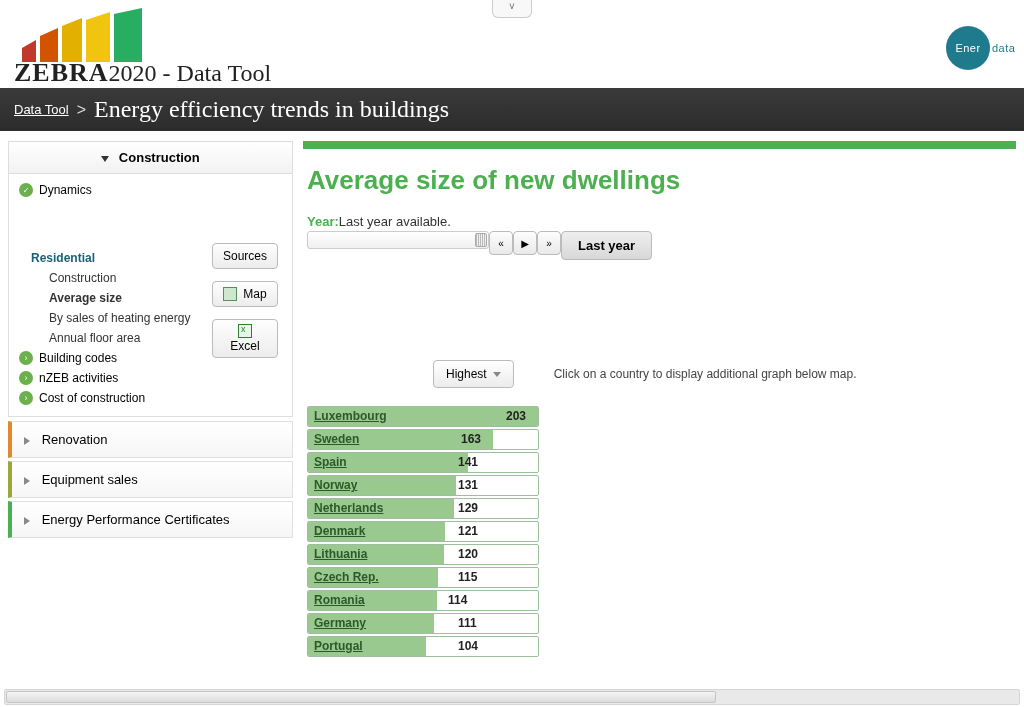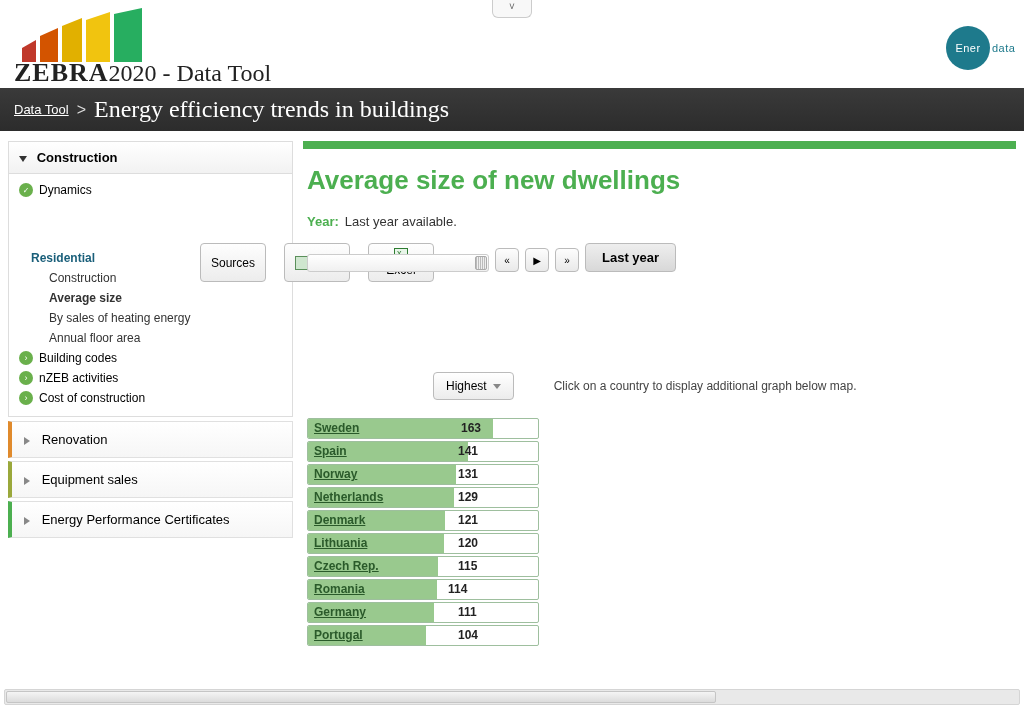--- a/index.html
+++ b/index.html
@@ -42,21 +42,21 @@
     background: linear-gradient(#3a3a3a,#2c2c2c);
     color:#fff; padding:8px 14px;
     display:flex; align-items:center; gap:8px;
   }
   .bc-link { color:#fff; text-decoration:underline; font-size:13px; cursor:pointer; }
   .bc-sep { font-size:16px; color:#ddd; }
   .bc-title { font-size:24px; font-weight:normal; font-family:Georgia,serif; }
   .main { display:flex; align-items:flex-start; padding:10px 8px 0 8px; gap:10px; position:relative; }
   
   .sidebar { width: 285px; }
-  .panel { border:1px solid #ddd; background:#fff; margin-bottom:4px; }
+  .panel { border:1px solid #ddd; background:#fff; margin-bottom:4px;text-align:center; }
   .panel-header {
     background: linear-gradient(#fff,#f2f2f2);
     padding:8px 10px; font-weight:bold; font-size:13px;
     border-bottom:1px solid #ddd; cursor:pointer;
   }
   .panel-header .caret { display:inline-block; width:0;height:0;
     border-left:4px solid transparent;border-right:4px solid transparent;
     border-top:6px solid #333; margin-right:6px; vertical-align:middle;}
   .panel-body { padding:6px 0 8px 0; }
   .nav-item { display:flex; align-items:center; gap:6px; padding:3px 10px; cursor:pointer; font-size:12px; }
@@ -73,38 +73,38 @@
   .panel-collapsed {
     border:1px solid #e0e0e0; border-left:4px solid;
     background: linear-gradient(#fff,#f6f6f6);
     padding:10px 12px; font-size:13px; cursor:pointer; margin-bottom:3px;
   }
   .panel-collapsed .rcaret { display:inline-block;width:0;height:0;
     border-top:4px solid transparent;border-bottom:4px solid transparent;
     border-left:6px solid #888;margin-right:8px;vertical-align:middle;}
   
   .float-buttons {
-    position:absolute; left:200px; top:112px;
-    display:flex; flex-direction:row; gap:18px;
+    position:absolute; left:212px; top:112px;
+    display:flex; flex-direction:column; gap:12px;
   }
   .fbtn {
     background:linear-gradient(#fefefe,#ececec);
     border:1px solid #bbb; border-radius:4px;
     padding:5px 10px; font-size:12px;
     display:flex; align-items:center; gap:6px; cursor:pointer;
     min-width:66px; justify-content:center;
   }
   .mini-icon { width:14px;height:14px;border:1px solid #5a8f5a;background:#cfe6cf;display:inline-block;}
   .mini-icon.xl { border-color:#2e7d32; background:#e8f5e9; position:relative;}
   .mini-icon.xl::after { content:"x"; color:#2e7d32; font-size:9px; position:absolute; top:-1px; left:2px;}
   
   .content { flex:1; }
   .green-stripe { height:8px; background:#4caf50; margin-bottom:16px; }
   .page-h1 { color:#4caf50; font-size:26px; font-weight:bold; font-family:Verdana,Arial,sans-serif; margin-left:4px; }
-  .year-row { margin:18px 0 6px 4px; display:flex; align-items:flex-end; gap:6px; flex-wrap:wrap;}
+  .year-row { margin:18px 0 6px 4px; display:flex; align-items:flex-start; flex-wrap:wrap;}
   .year-label { color:#4caf50; font-weight:bold; font-size:13px; }
   .year-desc { font-size:13px; color:#333; }
   .slider {
     width:182px; height:18px; border:1px solid #ccc; border-radius:3px;
     background:linear-gradient(#fff,#f0f0f0); position:relative;
   }
   .slider-handle {
     position:absolute; right:1px; top:1px; width:12px; height:14px;
     background:repeating-linear-gradient(90deg,#bbb,#bbb 1px,#eee 1px,#eee 2px);
     border:1px solid #aaa; border-radius:2px;
@@ -274,20 +274,25 @@
     <div class="mid-row">
       <div class="sort-btn">
         <span>Highest</span>
         <span class="dd"></span>
       </div>
       <span class="hint">Click on a country to display additional graph below map.</span>
     </div>
 
     <div class="bars" id="bars">
         <div class="bar-row">
+          <div class="bar-fill" style="width: 230px;"></div>
+          <span class="bar-name">Luxembourg</span>
+          <span class="bar-val" style="left: 198px;">203</span>
+        </div>
+        <div class="bar-row">
           <div class="bar-fill" style="width: 185px;"></div>
           <span class="bar-name">Sweden</span>
           <span class="bar-val" style="left: 153px;">163</span>
         </div>
         <div class="bar-row">
           <div class="bar-fill" style="width: 160px;"></div>
           <span class="bar-name">Spain</span>
           <span class="bar-val" style="left: 150px;">141</span>
         </div>
         <div class="bar-row">

